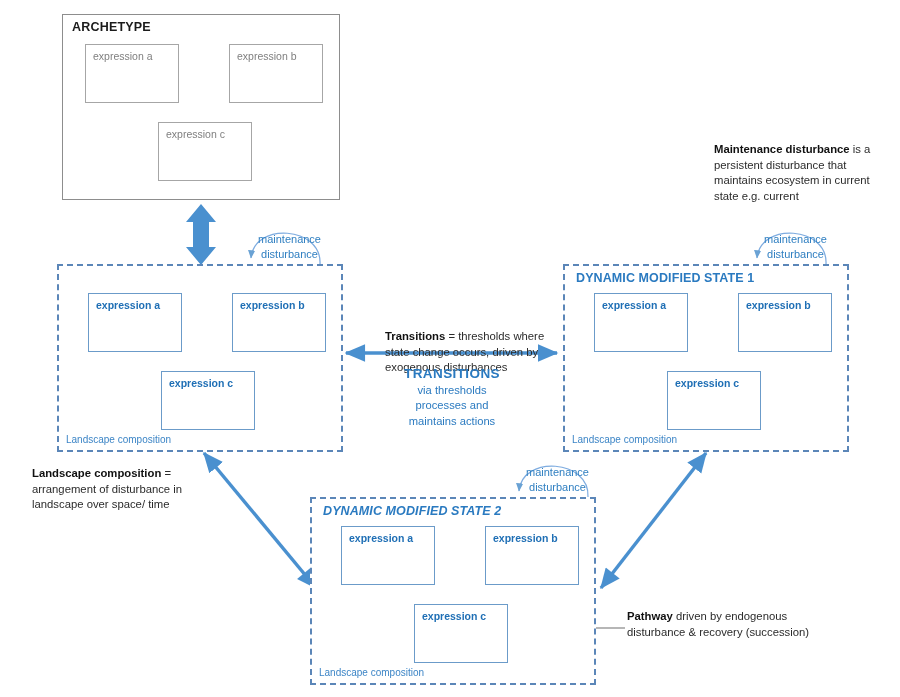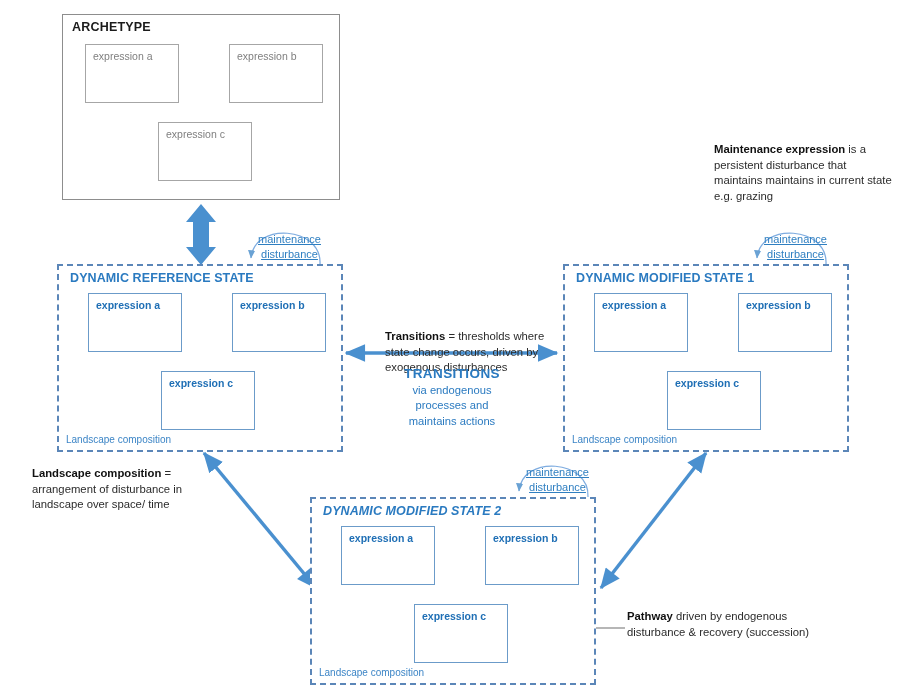--- a/index.html
+++ b/index.html
@@ -97,21 +97,20 @@
   }
   .note b{ font-weight:bold; color:#111111; }
 
   .arc-label{
     position:absolute;
     font-size:11px;
     color:#2f7fc1;
     line-height:14.5px;
     text-align:center;
     white-space:nowrap;
-    text-decoration:underline;
   }
 
   .transitions-block{
     position:absolute;
     text-align:center;
     color:#2a7ac0;
     line-height:15.5px;
   }
   .transitions-block .t-head{
     font-size:13.5px;
@@ -220,21 +219,20 @@
     <span>expression a</span>
   </div>
   <div class="grey-box" style="left:229px; top:44px; width:94px; height:59px;">
     <span>expression b</span>
   </div>
   <div class="grey-box" style="left:158px; top:122px; width:94px; height:59px;">
     <span>expression c</span>
   </div>
 
   <div class="state-panel" style="left:57px; top:264px; width:286px; height:188px;"></div>
-  <div class="state-title" style="left:70px; top:271px;">DYNAMIC REFERENCE STATE</div>
 
   <div class="blue-box" style="left:88px; top:293px; width:94px; height:59px;">
     <span>expression a</span>
   </div>
   <div class="blue-box" style="left:232px; top:293px; width:94px; height:59px;">
     <span>expression b</span>
   </div>
   <div class="blue-box" style="left:161px; top:371px; width:94px; height:59px;">
     <span>expression c</span>
   </div>
@@ -277,35 +275,35 @@
     <span>expression c</span>
   </div>
   <div class="landscape-label" style="left:319px; top:667px;">Landscape composition</div>
 
   <div class="arc-label" style="left:526px; top:465px;">
     <span>maintenance</span><br>
     <span>disturbance</span>
   </div>
 
   <div class="note" style="left:714px; top:142px; width:180px;">
-    <b>Maintenance expression</b><span> is a persistent disturbance that maintains maintains in current state e.g. grazing</span>
+    <b>Maintenance disturbance</b><span> is a persistent disturbance that maintains ecosystem in current state e.g. current</span>
   </div>
 
   <div class="note" style="left:385px; top:305px; width:176px;margin-top:24px;">
     <b>Transitions</b><span> = thresholds where state change occurs, driven by exogenous disturbances</span>
   </div>
 
   <div class="note" style="left:32px; top:466px; width:180px;">
     <b>Landscape composition</b><span> = arrangement of disturbance in landscape over space/ time</span>
   </div>
 
   <div class="note" style="left:627px; top:609px; width:190px;">
     <b>Pathway</b><span> driven by endogenous disturbance &amp; recovery (succession)</span>
   </div>
 
   <div class="transitions-block" style="left:379px; top:366px; width:146px;">
     <span class="t-head">TRANSITIONS</span>
-    <span class="t-sub">via endogenous</span>
+    <span class="t-sub">via thresholds</span>
     <span class="t-sub">processes and</span>
     <span class="t-sub">maintains actions</span>
   </div>
 
 </div>
 
 </body></html>

